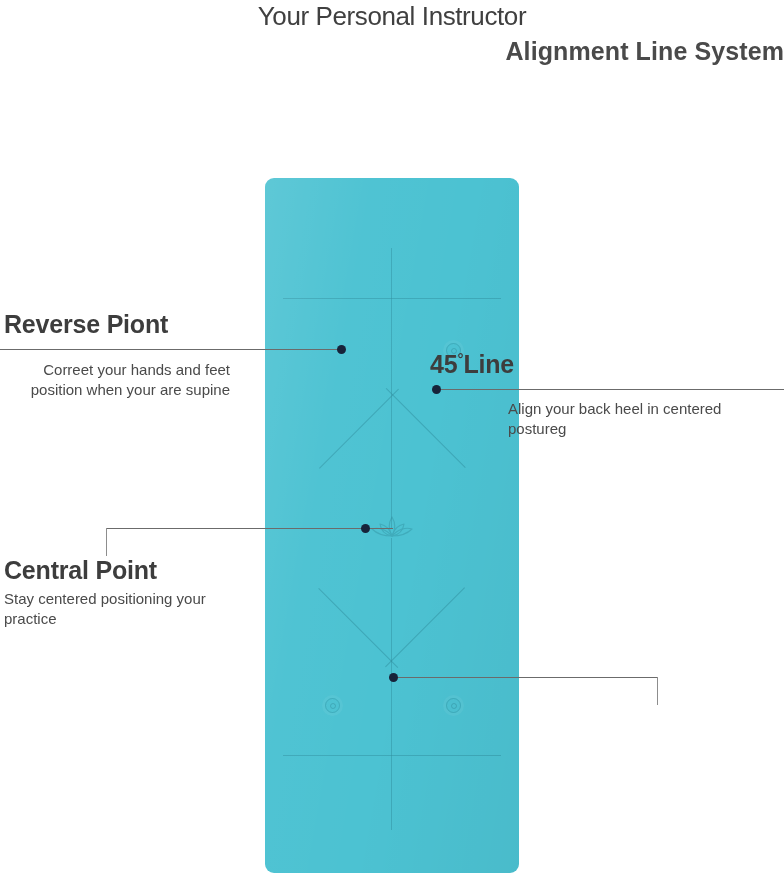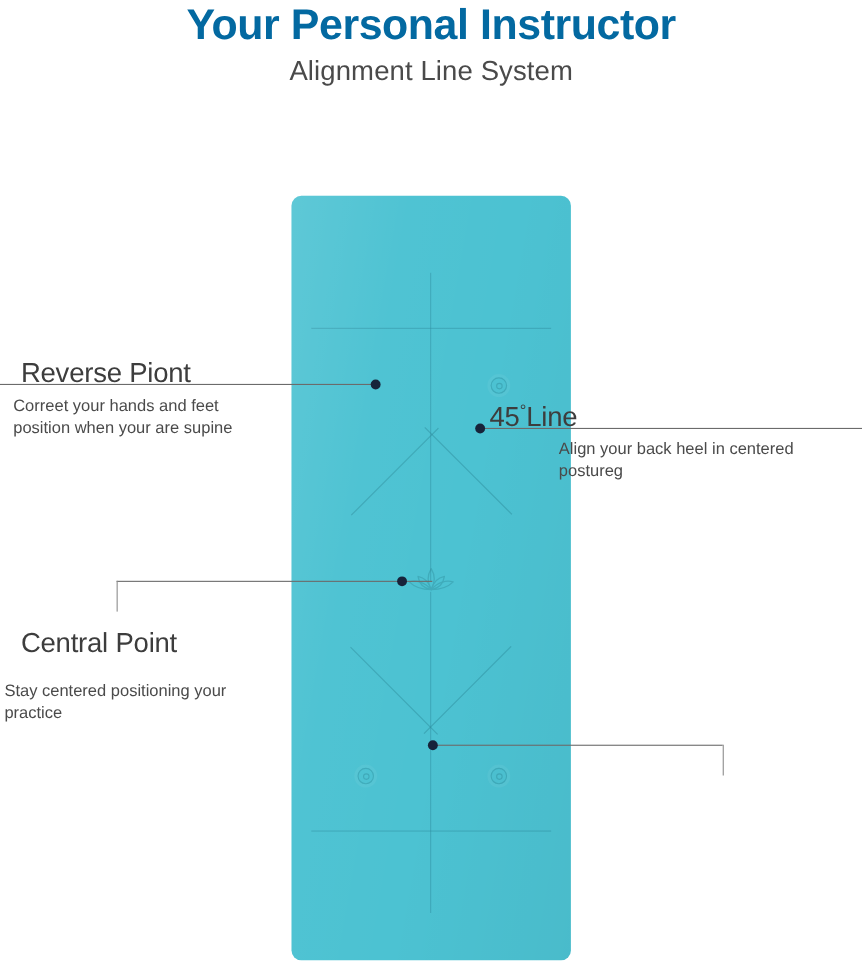--- a/index.html
+++ b/index.html
@@ -24,34 +24,35 @@
   .header {
     position: absolute;
     left: 0;
     top: 0;
     width: 784px;
     text-align: center;
   }
   .title {
     margin: 0;
     padding-top: 2px;
-    font-size: 39px;
-    font-weight: 700;
+    font-size: 26px;
+    font-weight: 400;
     letter-spacing: -0.4px;
-    color: #0369a1;
+    color: #404040;
     line-height: 1.08;
   }
   .subtitle {
     margin: 0;
     padding-top: 8px;
     font-size: 25px;
-    font-weight: 400;
+    font-weight: 700;
     letter-spacing: 0.1px;
     color: #4a4a4a;
     line-height: 1.1;
+    text-align: right;
   }
 
   
   .mat {
     position: absolute;
     left: 265px;
     top: 178px;
     width: 254px;
     height: 695px;
     background: #4cc2d2;
@@ -120,23 +121,23 @@
   .lotus {
     position: absolute;
     left: 50%;
     transform: translateX(-50%);
     opacity: 0.40;
   }
 
   
   .callout { position: absolute; }
   .callout h3 {
-    margin: 15px;
+    margin: 0;
     font-size: 25px;
-    font-weight: 400;
+    font-weight: 700;
     letter-spacing: -0.2px;
     color: #3d3d3d;
     line-height: 1.12;
     white-space: nowrap;
   }
   .callout p {
     margin: 0;
     font-size: 15px;
     font-weight: 400;
     color: #4a4a4a;
@@ -212,21 +213,21 @@
     </div>
 
     <div class="mat-sheen"></div>
   </div>
 
   <div class="callout" style="left:4px; top:310px; width:330px;">
     <h3>Reverse Piont</h3>
   </div>
   <div class="rule" style="left:0px; top:349px; width:341px;"></div>
   <div class="dot" style="left:337px; top:345px;"></div>
-  <div class="callout" style="left:12px; top:360px; width:230px;">
+  <div class="callout" style="left:0; top:360px; width:230px;text-align:right;">
     <p>Correet your hands and feet position when your are supine</p>
   </div>
 
   <div class="callout right" style="right:14px; top:350px; width:340px;">
     <h3><span>45</span><span class="deg">°</span><span>Line</span></h3>
   </div>
   <div class="rule" style="left:436px; top:389px; width:348px;"></div>
   <div class="dot" style="left:432px; top:385px;"></div>
   <div class="callout right" style="right:14px; top:399px; width:262px;">
     <p>Align your back heel in centered postureg</p>

